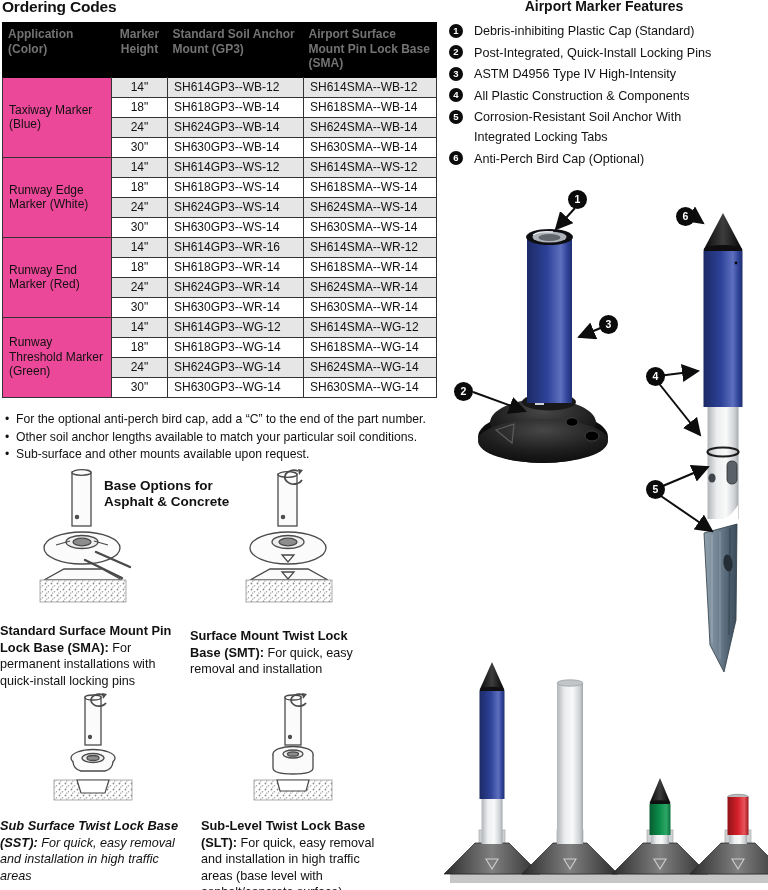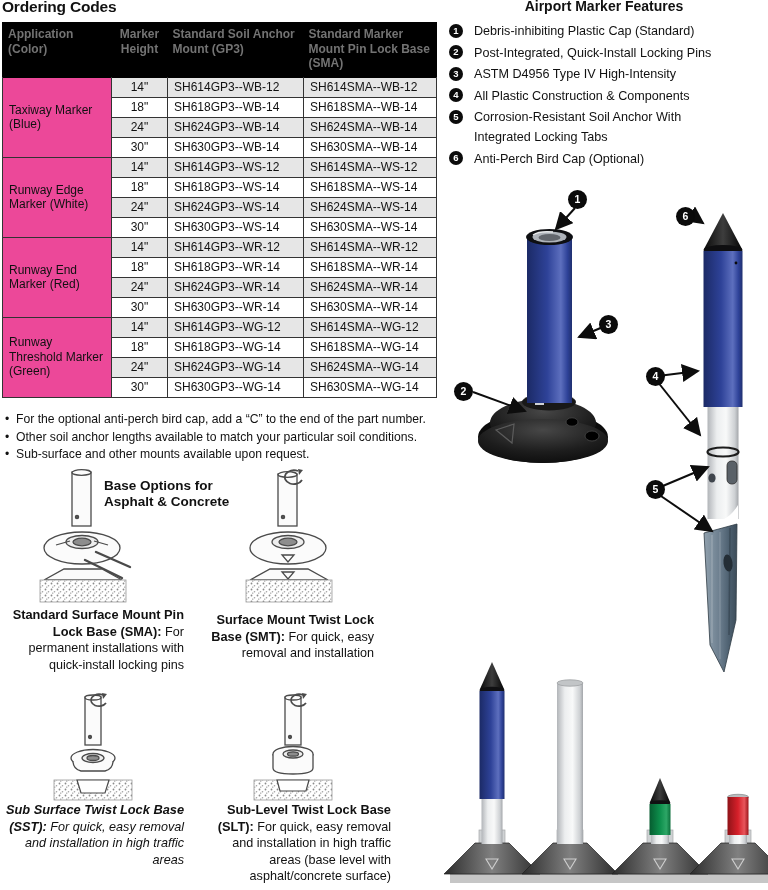--- a/index.html
+++ b/index.html
@@ -20,21 +20,21 @@
   table.codes tr.grp td { border-top:1.5px solid #000; }
   col.c1{width:109px} col.c2{width:56px} col.c3{width:136px} col.c4{width:133px}
 
   
   .notes { position:absolute; left:3px; top:411px; width:445px; font-size:12.2px; line-height:17.5px; }
   .note { padding-left:13px; position:relative; }
   .note::before { content:"•"; position:absolute; left:2px; top:0; }
 
   
   .bo-heading { position:absolute; left:104px; top:478px; width:168px; text-align:left; font-weight:bold; font-size:13.5px; line-height:15.5px; }
-  .cap { position:absolute; text-align:right; font-size:12.6px; line-height:16.5px; }
+  .cap { position:absolute; text-align:left; font-size:12.6px; line-height:16.5px;margin-top:16px; }
   .cap b { font-size:12.8px; }
   .cap-sma { left:0px;  top:607px; width:184px; }
   .cap-smt { left:190px; top:612px; width:184px; }
   .cap-sst { left:0px;  top:802px; width:184px;font-style:italic; }
   .cap-slt { left:201px; top:802px; width:190px; }
   .lineart { position:absolute; }
 
   
   .feat-title { position:absolute; left:440px; top:-2px; width:328px; text-align:center; font-size:14px; font-weight:bold; }
   .features { position:absolute; left:449px; top:21px; width:315px; }
@@ -59,21 +59,21 @@
         <col class="c1">
         <col class="c2">
         <col class="c3">
         <col class="c4">
       </colgroup>
     <thead>
       <tr>
         <th>Application (Color)</th>
         <th class="ch">Marker Height</th>
         <th>Standard Soil Anchor Mount (GP3)</th>
-        <th>Standard Marker Mount Pin Lock Base (SMA)</th>
+        <th>Airport Surface Mount Pin Lock Base (SMA)</th>
       </tr>
     </thead>
     <tbody>
       <tr class="alt grp">
         <td class="app" rowspan="4">Taxiway Marker (Blue)</td>
         <td class="h">14"</td>
         <td>SH614GP3--WB-12</td>
         <td>SH614SMA--WB-12</td>
       </tr>
       <tr>
@@ -110,21 +110,21 @@
         </tr>
       <tr>
           <td class="h">30"</td>
           <td>SH630GP3--WS-14</td>
           <td>SH630SMA--WS-14</td>
         </tr>
 
       <tr class="alt grp">
         <td class="app" rowspan="4">Runway End Marker (Red)</td>
         <td class="h">14"</td>
-        <td>SH614GP3--WR-12</td>
+        <td>SH614GP3--WR-16</td>
         <td>SH614SMA--WR-12</td>
       </tr>
       <tr>
           <td class="h">18"</td>
           <td>SH618GP3--WR-14</td>
           <td>SH618SMA--WR-14</td>
         </tr>
       <tr class="alt">
           <td class="h">24"</td>
           <td>SH624GP3--WR-14</td>

